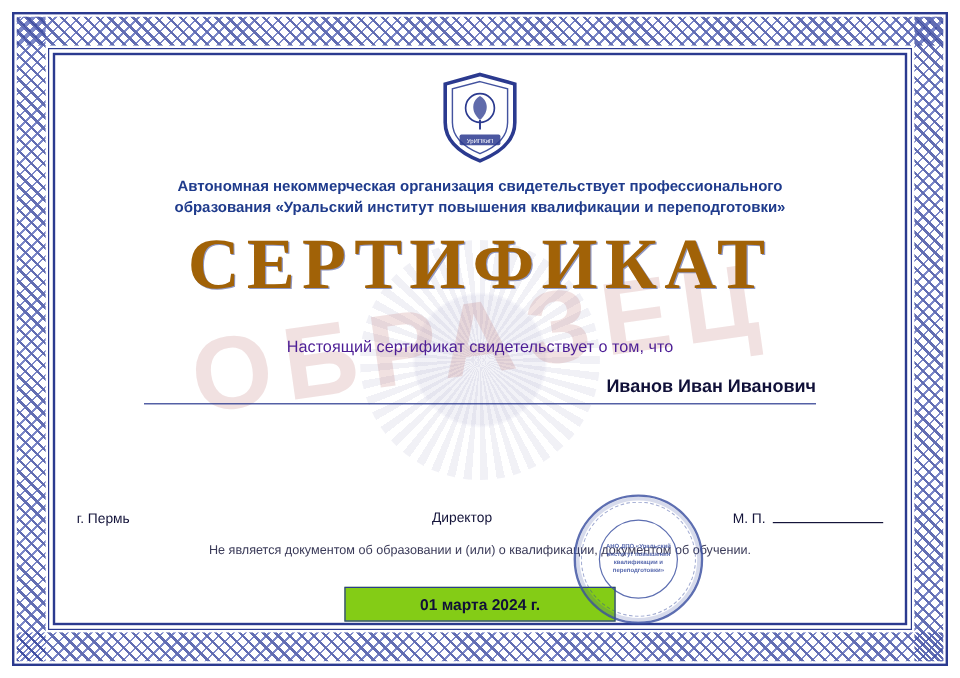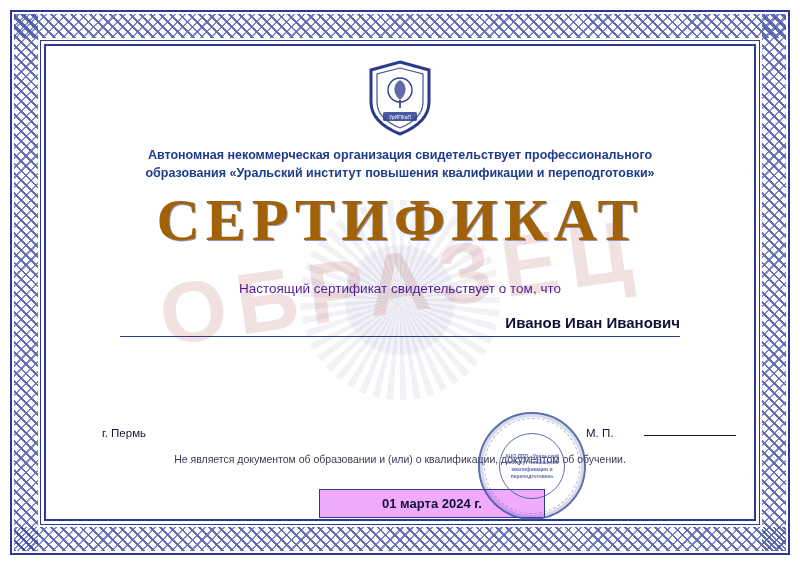--- a/index.html
+++ b/index.html
@@ -187,37 +187,37 @@
     align-items: flex-end;
     justify-content: space-between;
     padding: 0 6px;
     box-sizing: border-box;
   }
   .city {
     font-size: 11.5px;
     color: #14143a;
     padding-bottom: 2px;
     width: 120px;
-    text-align: center;
+    text-align: left;
   }
   .director {
     font-size: 11.5px;
     color: #14143a;
     line-height: 1.5;
     text-align: center;
     flex: 1;
   }
   .mp {
     width: 150px;
     font-size: 11.5px;
     color: #14143a;
     display: flex;
     align-items: flex-end;
-    justify-content: space-between;
-    gap: 16px;
+    justify-content: flex-end;
+    gap: 6px;
     padding-bottom: 2px;
   }
   .mp-line {
     display: inline-block;
     width: 92px;
     border-bottom: 1px solid #14143a;
     height: 1px;
     margin-bottom: 3px;
   }
 
@@ -232,26 +232,25 @@
   }
 
   .date-box {
     position: absolute;
     left: 50%;
     transform: translateX(-50%);
     bottom: -5px;
     min-width: 180px;
     padding: 6px 22px;
     border: 1px solid #2b3a8f;
-    background: #f0abfc;
+    background: #84cc16;
     font-size: 13px;
     font-weight: bold;
     color: #101038;
     text-align: center;
-    margin-left: 32px;
   }
 
   
   .stamp {
     position: absolute;
     left: 478px;
     top: 412px;
     width: 104px;
     height: 104px;
     border-radius: 50%;
@@ -333,20 +332,21 @@
     <div class="name-block">
       <div class="holder-name">Иванов Иван Иванович</div>
       <div class="name-rule"></div>
     </div>
 
 
 
     <div class="sign-row">
       <div class="city">г. Пермь</div>
       <div class="director">
+        <div>Директор</div>
       </div>
       <div class="mp">
         <span>М. П.</span>
         <span class="mp-line"></span>
       </div>
     </div>
 
     <div class="disclaimer">Не является документом об образовании и (или) о квалификации, документом об обучении.</div>
 
     <div class="date-box">01 марта 2024 г.</div>

